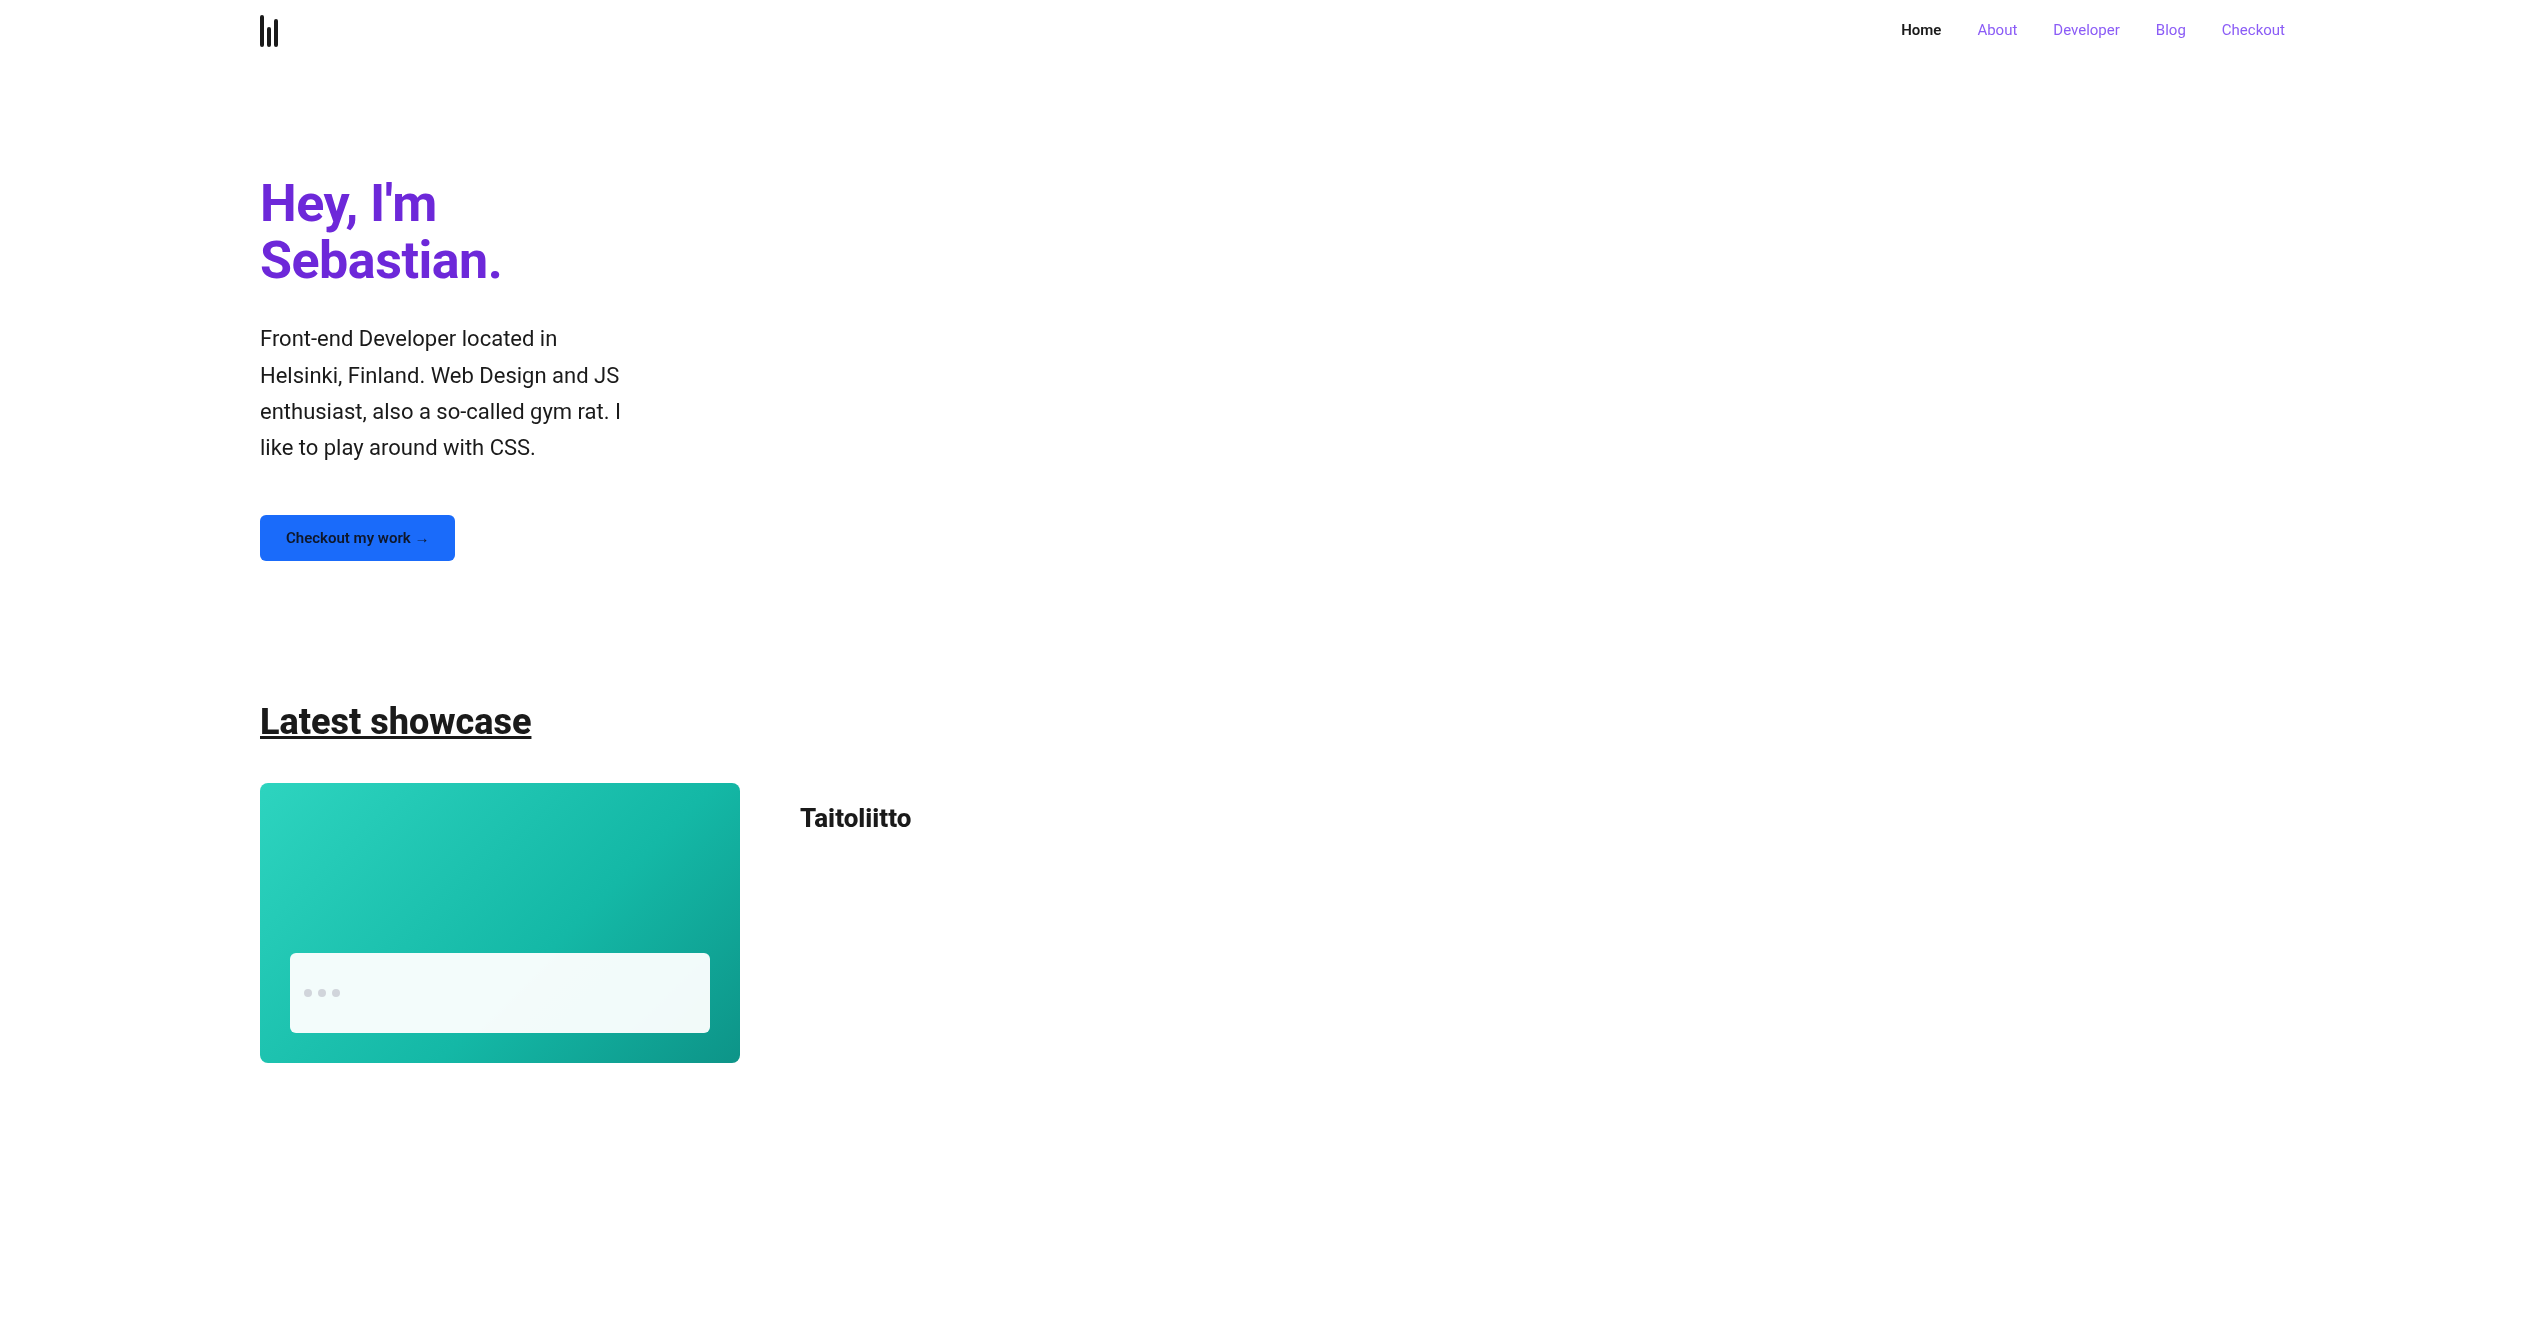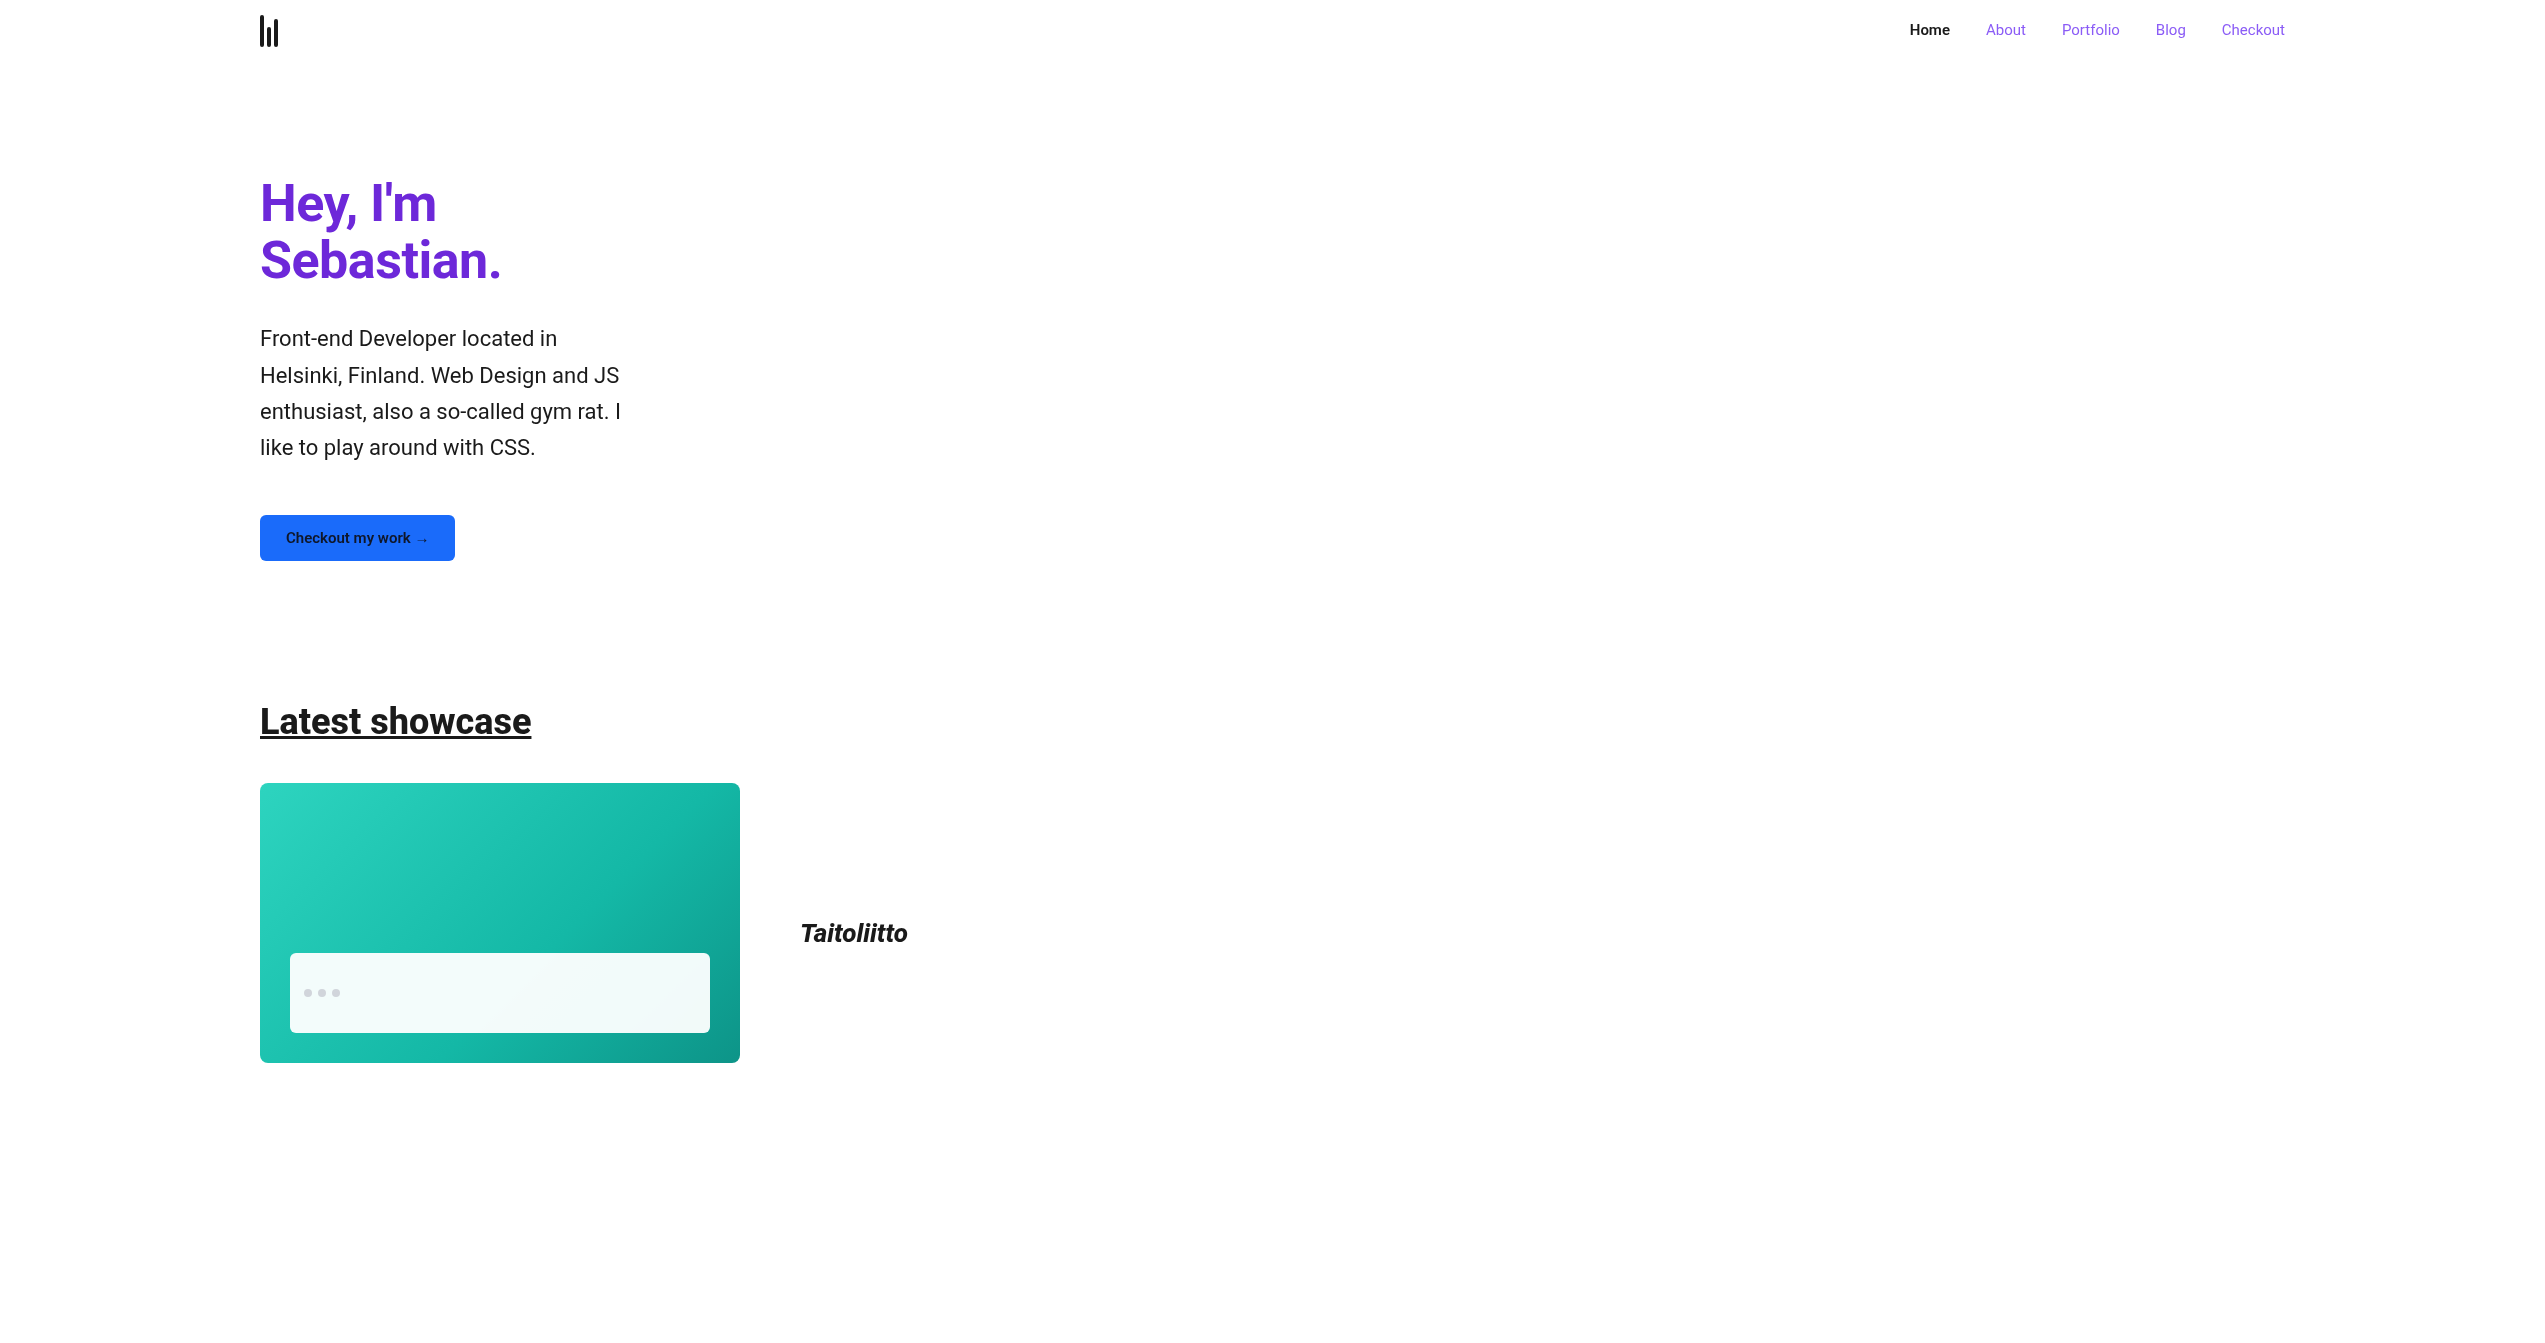--- a/index.html
+++ b/index.html
@@ -113,23 +113,22 @@
     .showcase h2 {
       font-size: 36px;
       font-weight: 800;
       color: #1a1a1a;
       margin-bottom: 40px;
       text-decoration: underline;
     }
 
     .showcase-card {
       display: flex;
-      align-items: center;
+      align-items: flex-start;
       gap: 60px;
-      font-style: italic;
     }
 
     .showcase-image {
       width: 480px;
       height: 280px;
       background: linear-gradient(135deg, #2dd4bf 0%, #14b8a6 60%, #0d9488 100%);
       border-radius: 8px;
       flex-shrink: 0;
       position: relative;
       overflow: hidden;
@@ -178,21 +177,21 @@
     </div>
   </div>
   <ul class="nav-links">
     <li>
       <a href="#" class="active">Home</a>
     </li>
     <li>
       <a href="#">About</a>
     </li>
     <li>
-      <a href="#">Portfolio</a>
+      <a href="#">Developer</a>
     </li>
     <li>
       <a href="#">Blog</a>
     </li>
     <li>
       <a href="#">Checkout</a>
     </li>
   </ul>
 </nav>
 

